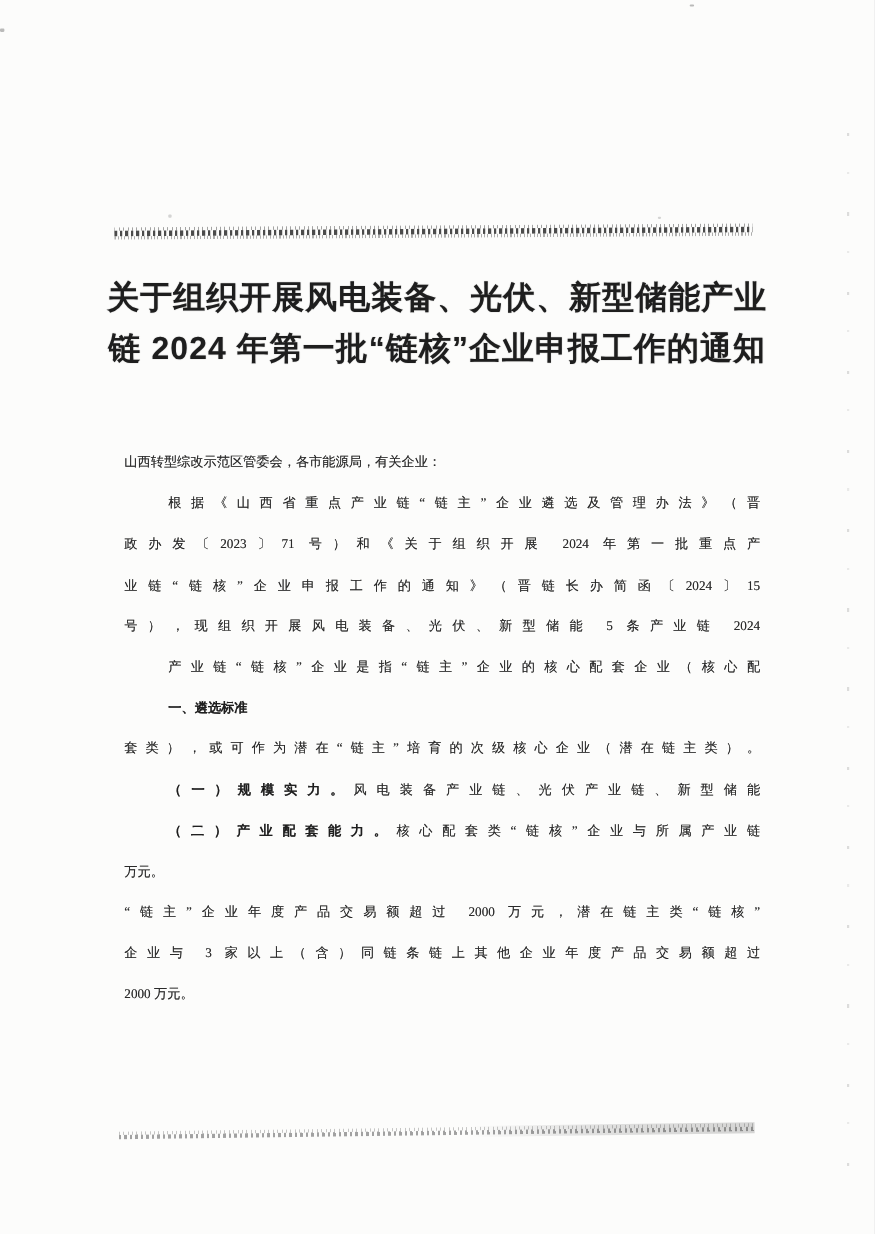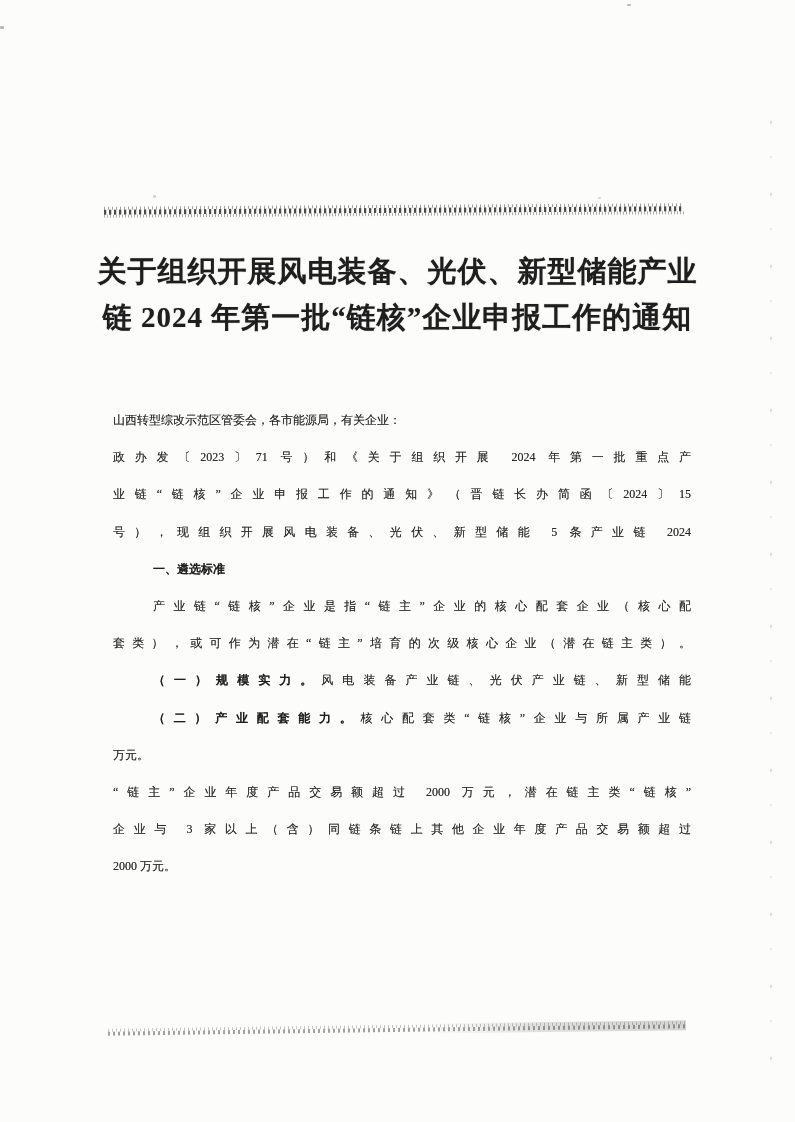--- a/index.html
+++ b/index.html
@@ -14,21 +14,21 @@
     color: #262626;
   }
 
   
   .title-wrap {
     position: absolute;
     left: 0;
     top: 248px;
     width: 100%;
     text-align: center;
-    font-family: Liberation Serif, serif;
+    font-family: Liberation Sans, sans-serif;
     font-weight: 700;
     font-size: 29px;
     line-height: 46px;
     letter-spacing: 1px;
     color: #1e1e1e;
     text-shadow: 0 0 1px rgba(25,25,25,.45);
   }
 
   
   .body-text {
@@ -109,25 +109,26 @@
   <div class="speck speck-c"></div>
   <div class="speck speck-d"></div>
 
   <header class="title-wrap">
     <div class="title-line">关于组织开展风电装备、光伏、新型储能产业</div>
     <div class="title-line">链 2024 年第一批“链核”企业申报工作的通知</div>
   </header>
 
   <main class="body-text">
     <div class="line"><span class="lead"></span><span>山西转型综改示范区管委会，各市能源局，有关企业：</span></div>
+    <div class="line indent just"><span class="lead"></span><span>根据《山西省重点产业链“链主”企业遴选及管理办法》（晋</span></div>
     <div class="line just"><span class="lead"></span><span>政办发〔2023〕71 号）和《关于组织开展 2024 年第一批重点产</span></div>
     <div class="line just"><span class="lead"></span><span>业链“链核”企业申报工作的通知》（晋链长办简函〔2024〕15</span></div>
     <div class="line just"><span class="lead"></span><span>号），现组织开展风电装备、光伏、新型储能 5 条产业链 2024</span></div>
+    <div class="line indent just"><span class="lead"></span><span>产业链“链核”企业是指“链主”企业的核心配套企业（核心配</span></div>
     <div class="line indent"><span class="lead">一、遴选标准</span><span></span></div>
-    <div class="line indent just"><span class="lead"></span><span>产业链“链核”企业是指“链主”企业的核心配套企业（核心配</span></div>
     <div class="line just"><span class="lead"></span><span>套类），或可作为潜在“链主”培育的次级核心企业（潜在链主类）。</span></div>
     <div class="line indent just"><span class="lead">（一）规模实力。</span><span>风电装备产业链、光伏产业链、新型储能</span></div>
     <div class="line indent just"><span class="lead">（二）产业配套能力。</span><span>核心配套类“链核”企业与所属产业链</span></div>
     <div class="line"><span class="lead"></span><span>万元。</span></div>
     <div class="line just"><span class="lead"></span><span>“链主”企业年度产品交易额超过 2000 万元，潜在链主类“链核”</span></div>
     <div class="line just"><span class="lead"></span><span>企业与 3 家以上（含）同链条链上其他企业年度产品交易额超过</span></div>
     <div class="line"><span class="lead"></span><span>2000 万元。</span></div>
   </main>
 
 </div>

